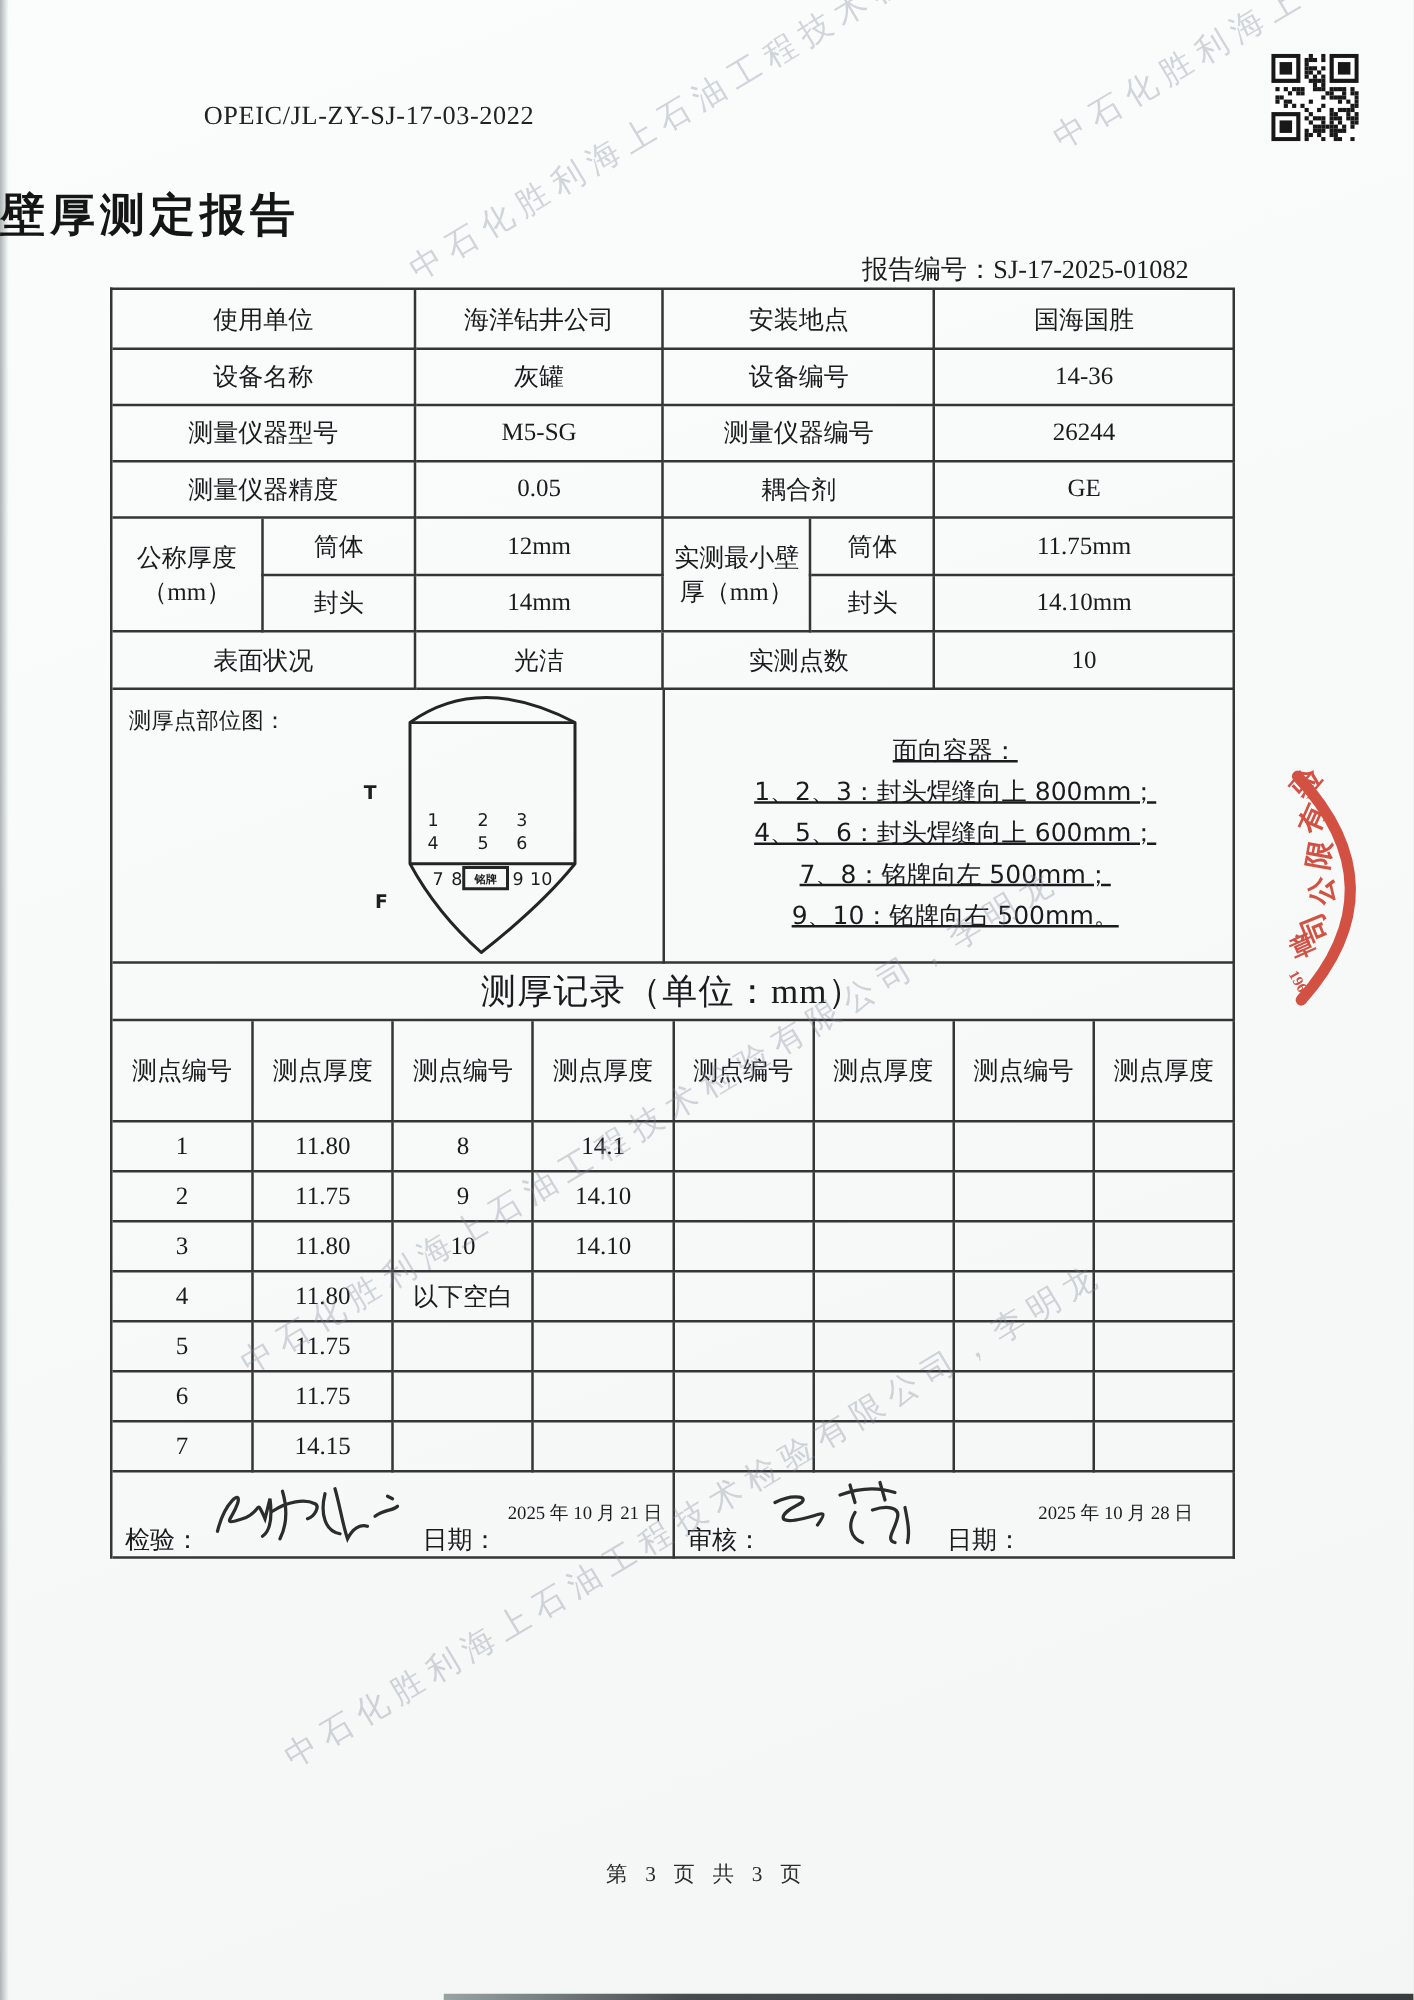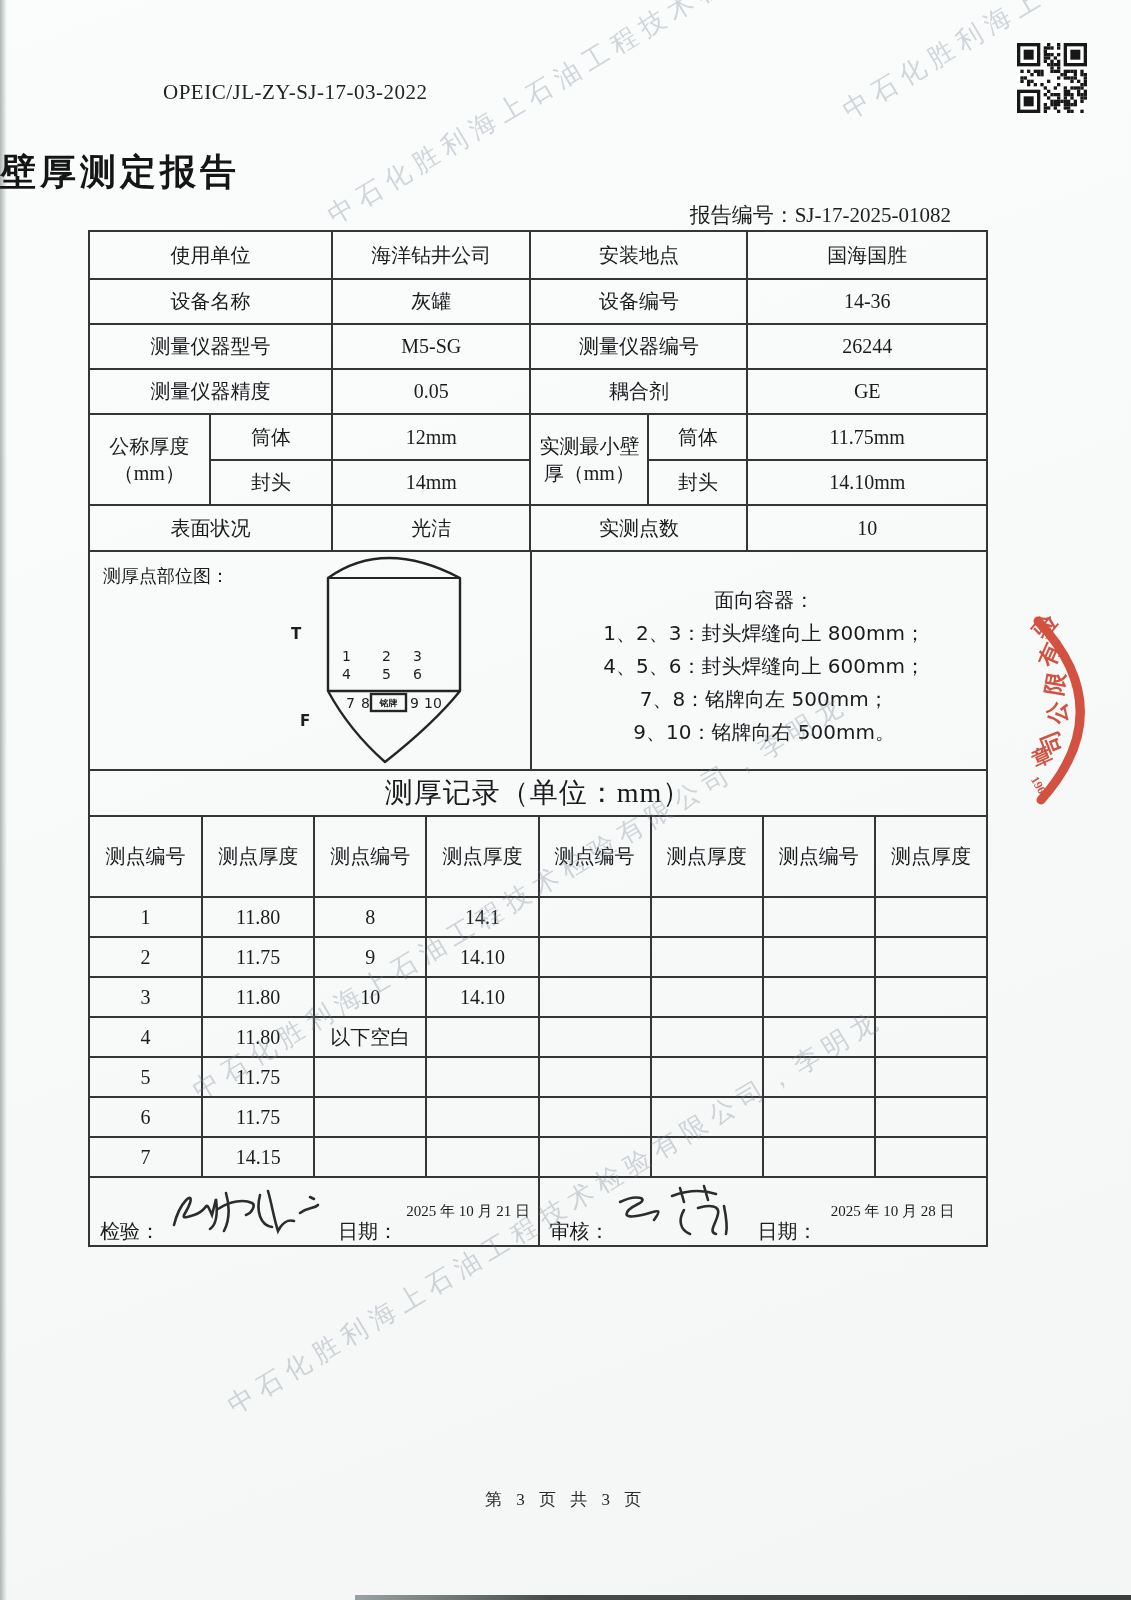--- a/index.html
+++ b/index.html
@@ -27,21 +27,21 @@
     text-align:center; vertical-align:middle; font-weight:normal;
     font-size:20px; color:#1b1b1d; overflow:hidden; }
   .h47 td{height:47px} .h45 td{height:45px} .h80 th{height:80px}
   .h40 td{height:40px} .h62 td{height:62px}
   .band td { height:45px; font-size:28px; letter-spacing:1px; }
   .diag-cell { height:218px; position:relative; vertical-align:top; }
   .diag-label { position:absolute; left:13px; top:12px; font-size:18px; }
   .diag-svg { position:absolute; left:196px; top:4px; }
   .orient-cell { height:218px; vertical-align:top; text-align:left;
     padding:12px 6px 0 16px; font-family:"DejaVu Sans",sans-serif; font-size:19.5px; color:#222; }
-  .orient-cell div { line-height:33px; }
+  .orient-cell div { line-height:33px;text-decoration:underline; }
   .remarks-cell { height:137px; vertical-align:top; text-align:left; padding:8px 12px; }
   .remark-slash { margin-top:6px; font-size:21px; }
   .sig-cell { padding:0; }
   .sig-flex { display:flex; align-items:center; height:100%; }
   .sig-label { margin-left:10px; white-space:nowrap; font-size:20px;margin-top:40px; }
   .sig-svg { flex:0 0 auto; }
   .date-val { text-align:center; line-height:1.45; font-size:15px; }
   .date-left { width:128px; margin-left:6px; }
   .date-right { width:142px; margin-left:4px; }
 

